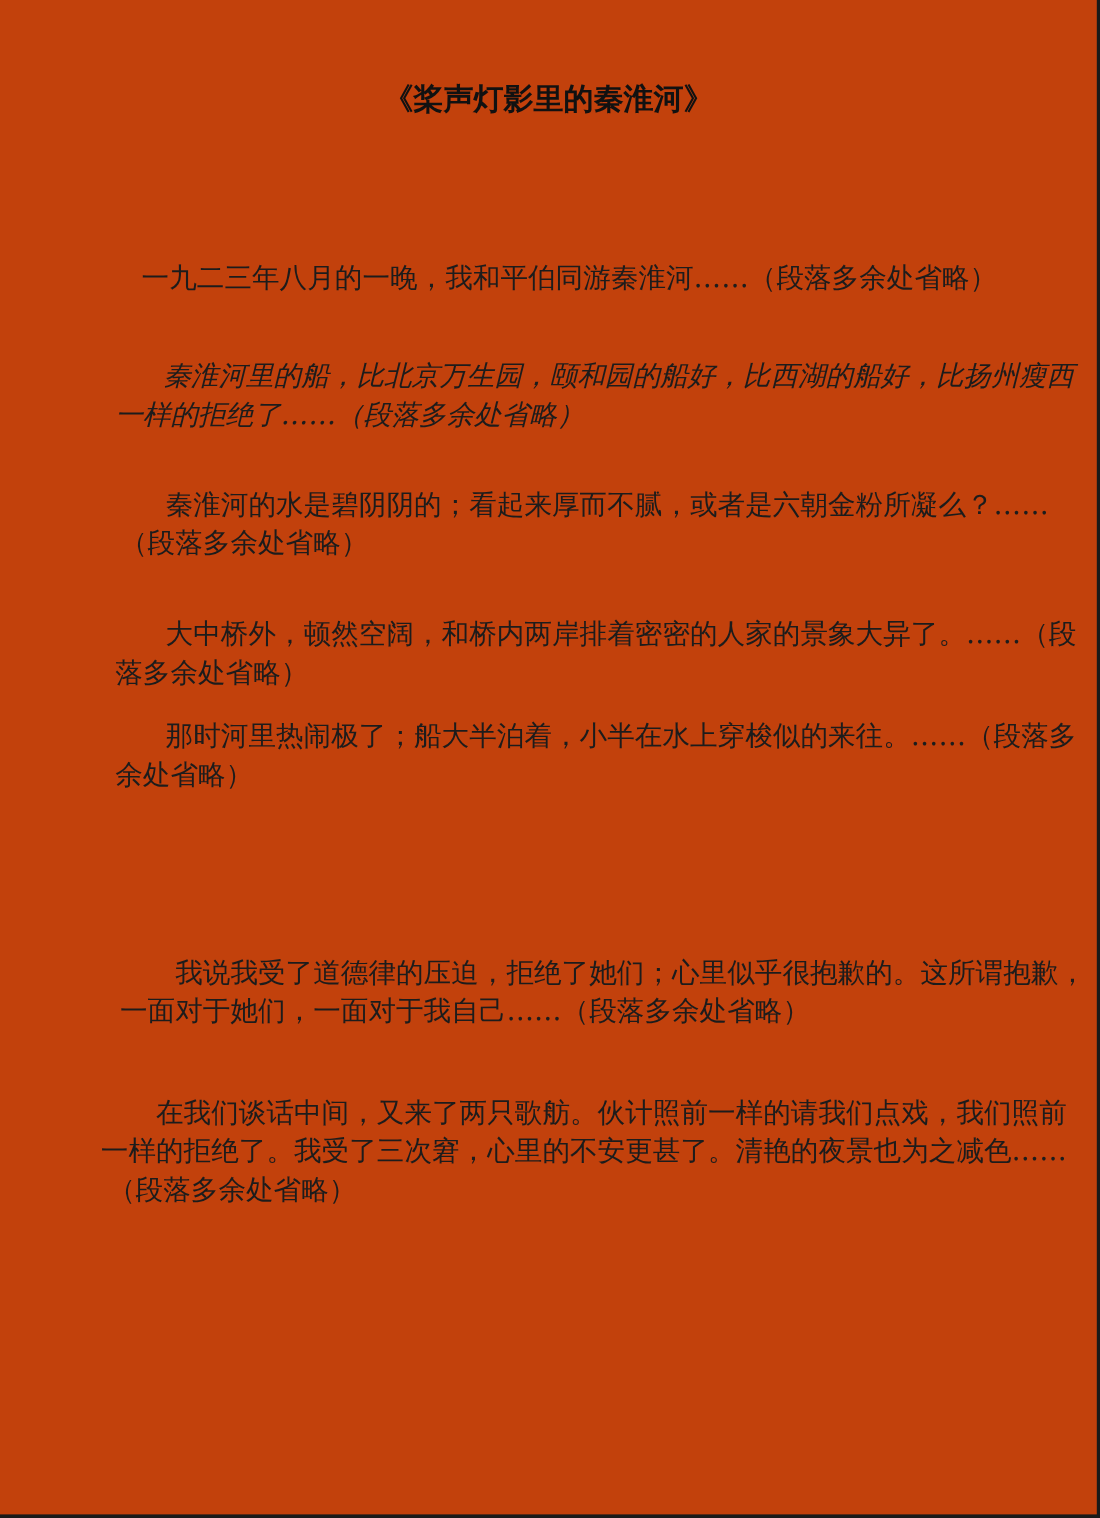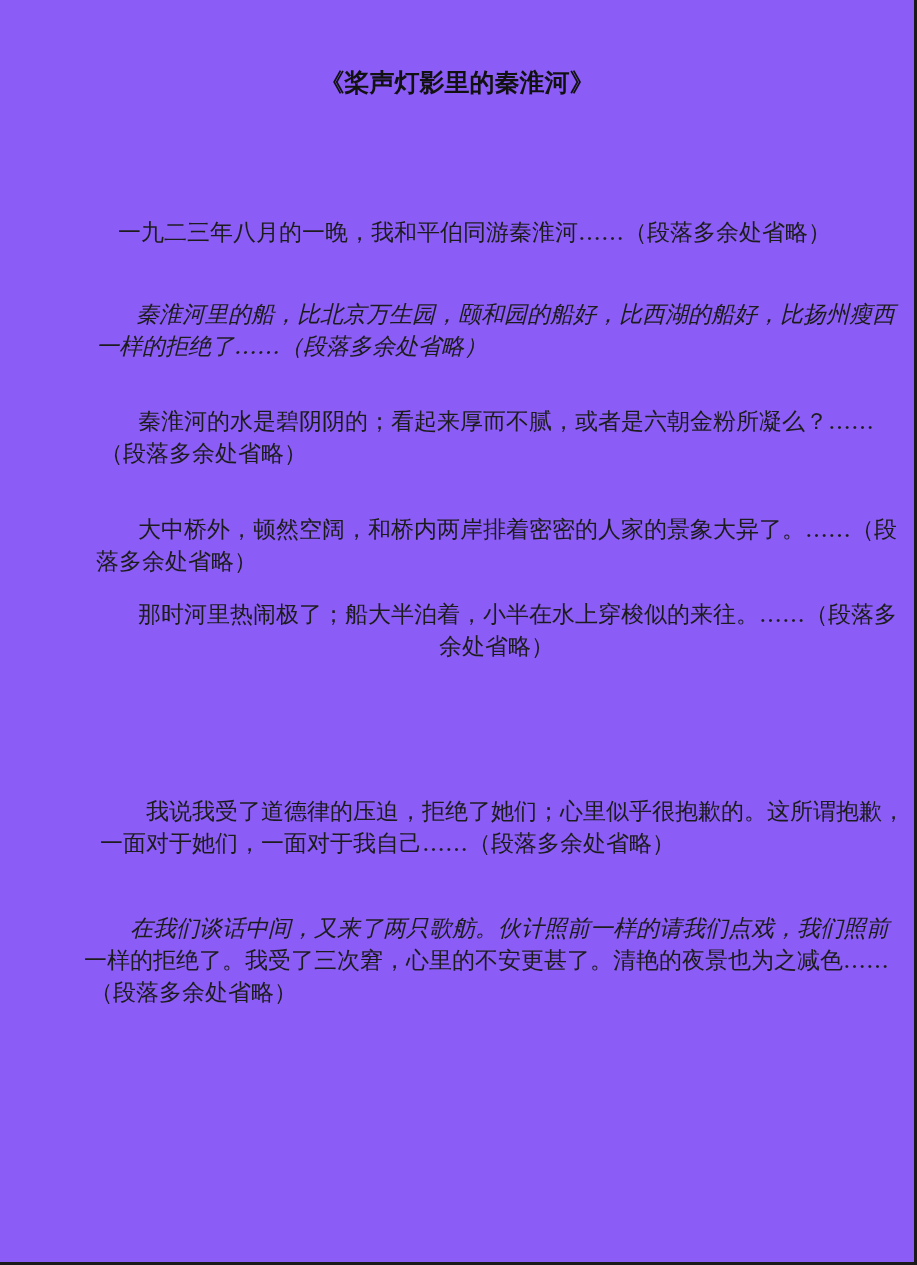--- a/index.html
+++ b/index.html
@@ -1,21 +1,21 @@
 <!DOCTYPE html>
 <html><head>
   <meta charset="utf-8">
   <style>
     html, body { margin: 0; padding: 0; }
     body {
       width: 917px; height: 1265px; background: #1a1a1a; position: relative; overflow: hidden;
     }
     .page {
       position: absolute; left: 0; top: 0; width: 914px; height: 1262px;
-      background: #8b5cf6;
+      background: #c2410c;
       font-family: "DejaVu Serif", "Liberation Serif", serif;
       color: #1c1c1c;
     }
     .title {
       position: absolute; left: 0; width: 914px; top: 66px;
       text-align: center; font-size: 25px; font-weight: bold; letter-spacing: 0px;
       font-family: "DejaVu Sans", "Liberation Sans", sans-serif;
       color: #111;
     }
     .para {
@@ -41,29 +41,29 @@
   <div class="para" style="left:100px; top:405px;">
     <div style="padding-left:38px;">秦淮河的水是碧阴阴的；看起来厚而不腻，或者是六朝金粉所凝么？……</div>
     <div>（段落多余处省略）</div>
   </div>
 
   <div class="para" style="left:96px; top:513px;">
     <div style="padding-left:42px;">大中桥外，顿然空阔，和桥内两岸排着密密的人家的景象大异了。……（段</div>
     <div>落多余处省略）</div>
   </div>
 
-  <div class="para" style="left:96px; top:598px;text-align:center;">
+  <div class="para" style="left:96px; top:598px;">
     <div style="padding-left:42px;">那时河里热闹极了；船大半泊着，小半在水上穿梭似的来往。……（段落多</div>
     <div>余处省略）</div>
   </div>
 
 
   <div class="para" style="left:100px; top:795px;">
     <div style="padding-left:46px;">我说我受了道德律的压迫，拒绝了她们；心里似乎很抱歉的。这所谓抱歉，</div>
     <div>一面对于她们，一面对于我自己……（段落多余处省略）</div>
   </div>
 
   <div class="para" style="left:84px; top:912px;">
-    <div style="padding-left:46px;font-style:italic;">在我们谈话中间，又来了两只歌舫。伙计照前一样的请我们点戏，我们照前</div>
+    <div style="padding-left:46px;">在我们谈话中间，又来了两只歌舫。伙计照前一样的请我们点戏，我们照前</div>
     <div>一样的拒绝了。我受了三次窘，心里的不安更甚了。清艳的夜景也为之减色……</div>
     <div style="padding-left:6px;">（段落多余处省略）</div>
   </div>
 </div>
 
 </body></html>

